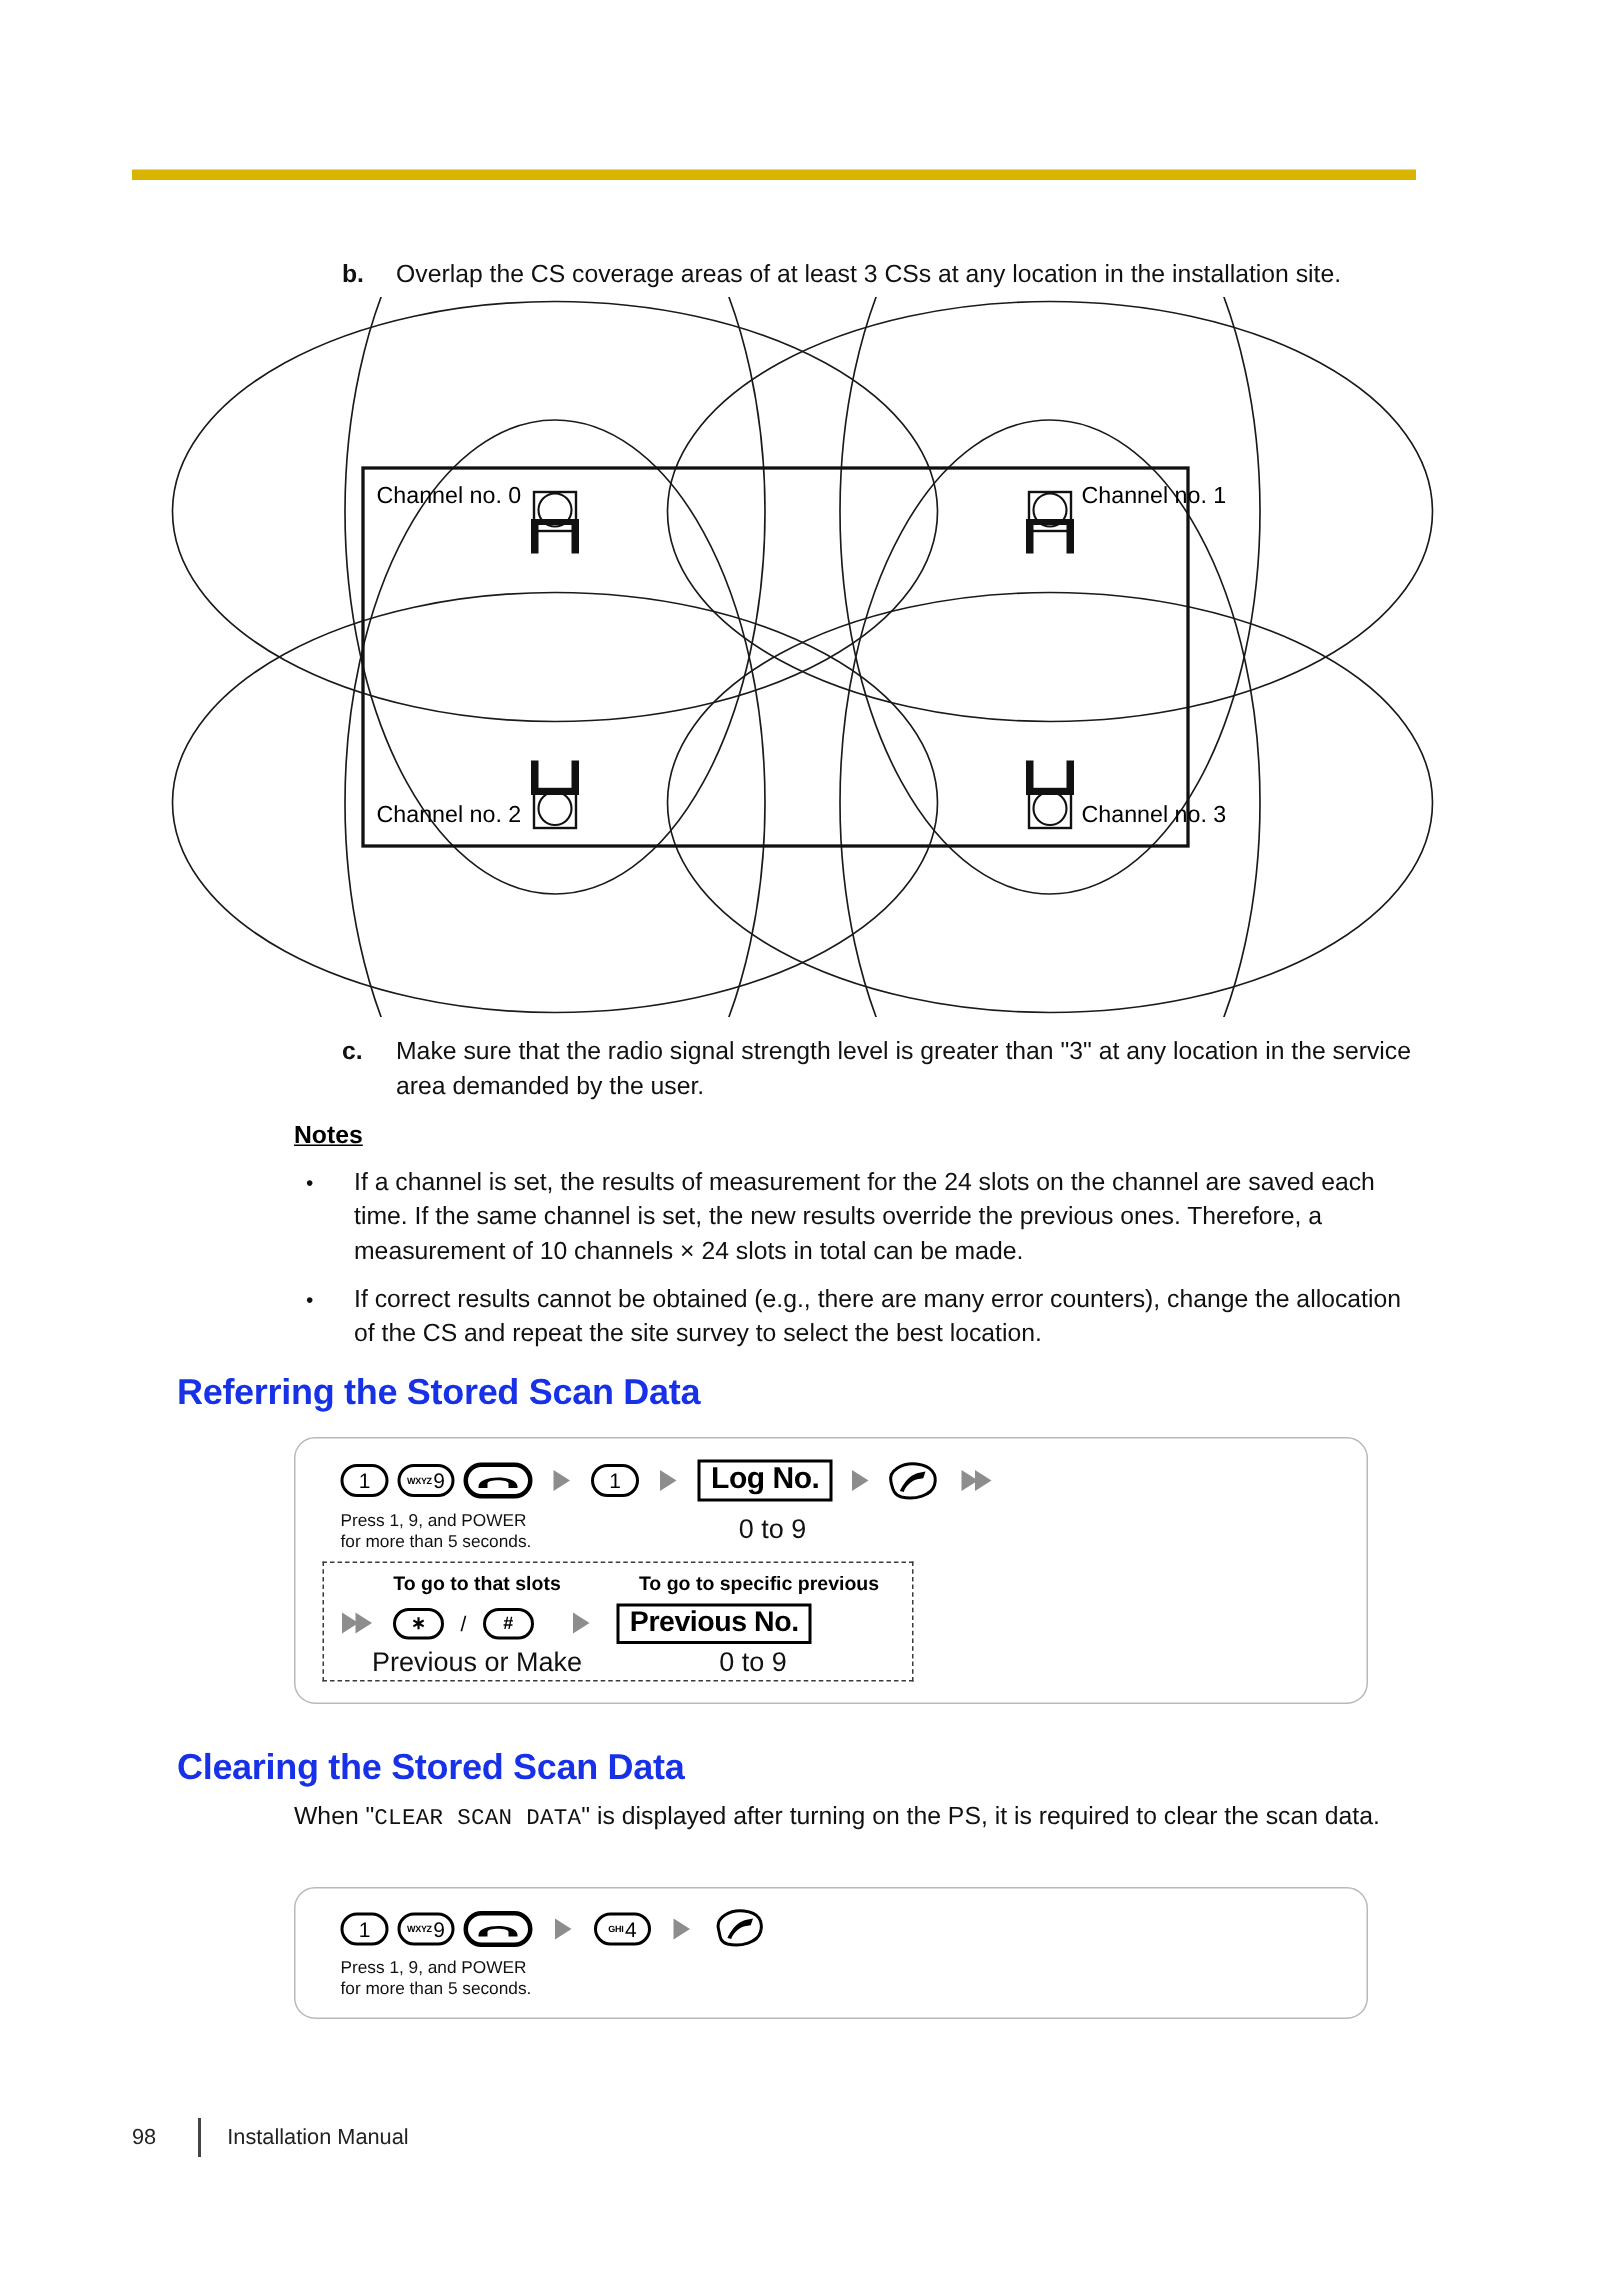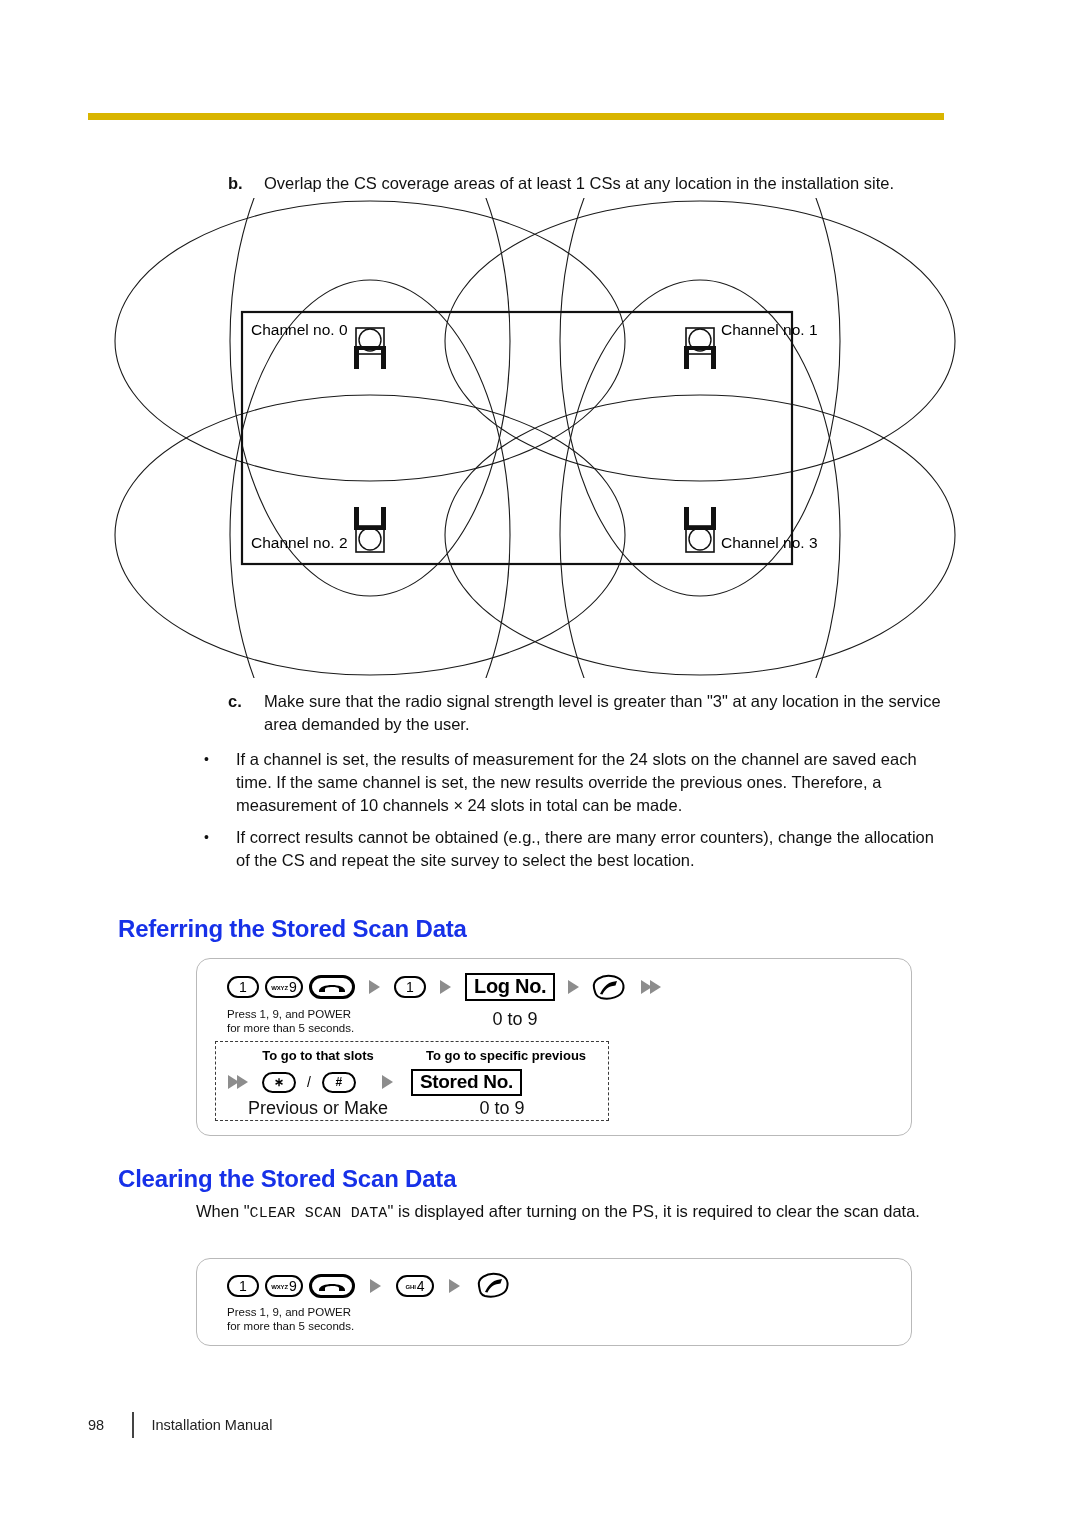--- a/index.html
+++ b/index.html
@@ -285,21 +285,21 @@
 </style>
 </head>
 <body>
 
 <div id="header-section">
   <div id="header-rule"></div>
 </div>
 
 <div id="item-b" class="body-text list-item">
   <div class="list-marker">b.</div>
-  <div class="list-body">Overlap the CS coverage areas of at least 1 CSs at any location in the installation site.</div>
+  <div class="list-body">Overlap the CS coverage areas of at least 3 CSs at any location in the installation site.</div>
 </div>
 
 <div id="coverage-diagram">
   <svg width="900" height="480" viewBox="0 0 900 480" xmlns="http://www.w3.org/2000/svg">
     <g fill="none" stroke="#1a1a1a" stroke-width="1.1">
 
       <ellipse cx="285" cy="143" rx="255" ry="140"></ellipse>
       <ellipse cx="285" cy="143" rx="140" ry="255"></ellipse>
       <ellipse cx="615" cy="143" rx="255" ry="140"></ellipse>
       <ellipse cx="615" cy="143" rx="140" ry="255"></ellipse>
@@ -348,20 +348,21 @@
     <text class="cs-label" x="636" y="350" text-anchor="start">Channel no. 3</text>
   </svg>
 </div>
 
 <div id="item-c" class="body-text list-item">
   <div class="list-marker">c.</div>
   <div class="list-body">Make sure that the radio signal strength level is greater than "3" at any location in the service area demanded by the user.</div>
 </div>
 
 <div id="notes-block">
+  <div id="notes-title">Notes</div>
 
   <div class="body-text list-item">
     <div class="list-marker bullet">•</div>
     <div class="list-body">If a channel is set, the results of measurement for the 24 slots on the channel are saved each time. If the same channel is set, the new results override the previous ones. Therefore, a measurement of 10 channels × 24 slots in total can be made.</div>
   </div>
 
   <div class="body-text list-item">
     <div class="list-marker bullet">•</div>
     <div class="list-body">If correct results cannot be obtained (e.g., there are many error counters), change the allocation of the CS and repeat the site survey to select the best location.</div>
   </div>
@@ -433,21 +434,21 @@
       </span>
 
       <span style="margin:0 5px; font-size:14px;">/</span>
 
       <span class="key key-hash">
         <span>#</span>
       </span>
 
       <span class="arrow-tri" style="margin-left:20px;"></span>
 
-      <span class="boxed-label" style="margin-left:12px; font-size:19px;">Stored No.</span>
+      <span class="boxed-label" style="margin-left:12px; font-size:19px;">Previous No.</span>
     </div>
 
     <div class="caption-center" style="position:absolute; left:18px; top:56px; width:168px;">Previous or Make</div>
     <div class="caption-center" style="position:absolute; left:196px; top:56px; width:180px;">0 to 9</div>
   </div>
 </div>
 
 <div id="heading-clearing" class="blue-heading">Clearing the Stored Scan Data</div>
 
 <div class="body-text" style="position:absolute; left:196px; top:1200px; width:752px;">

